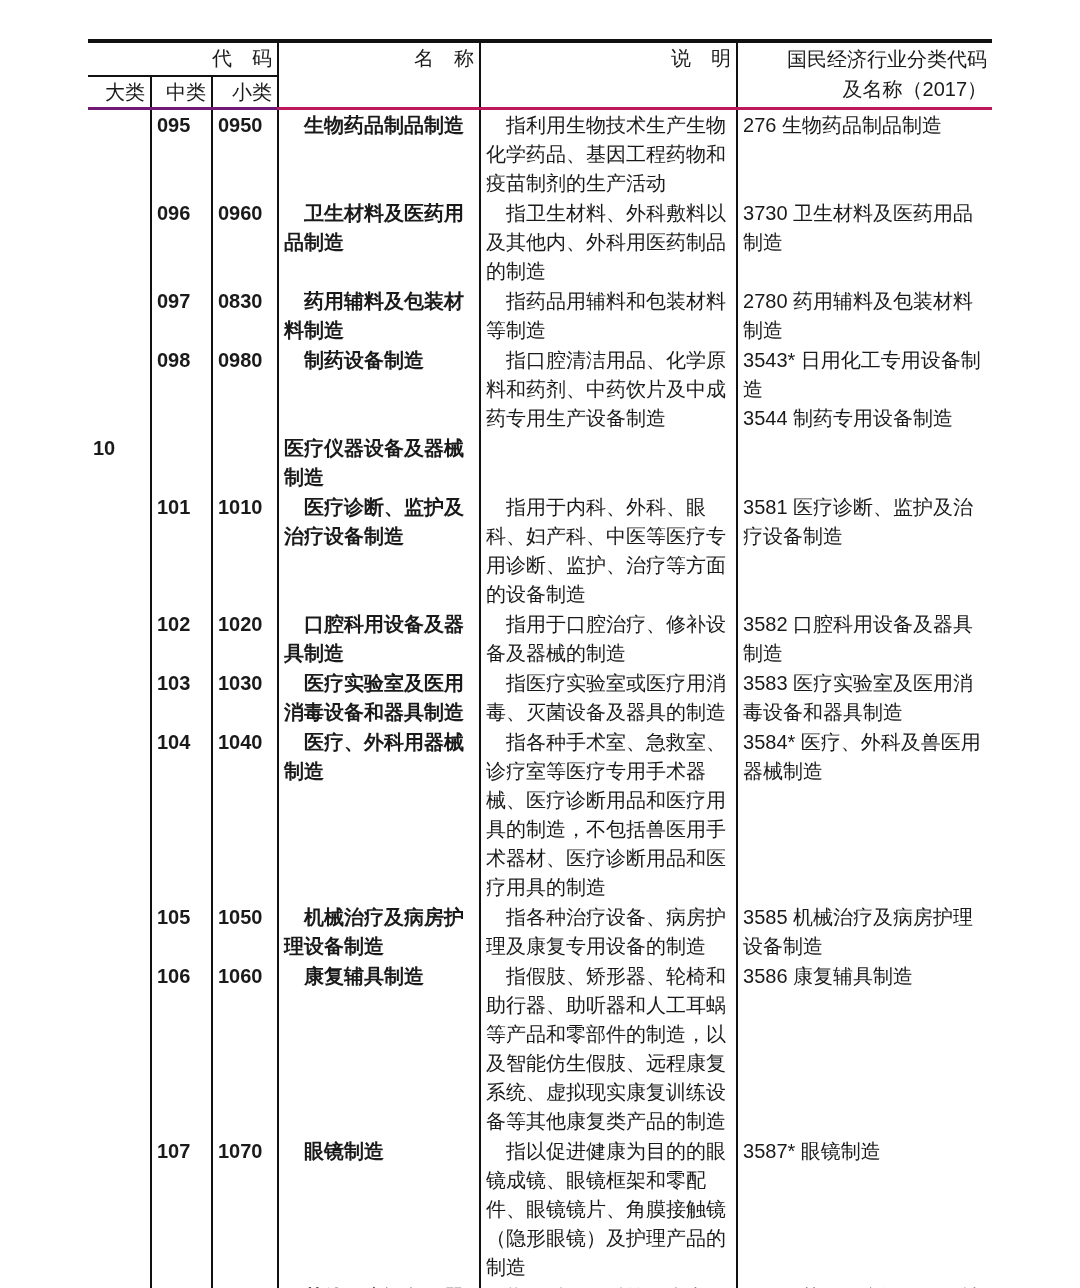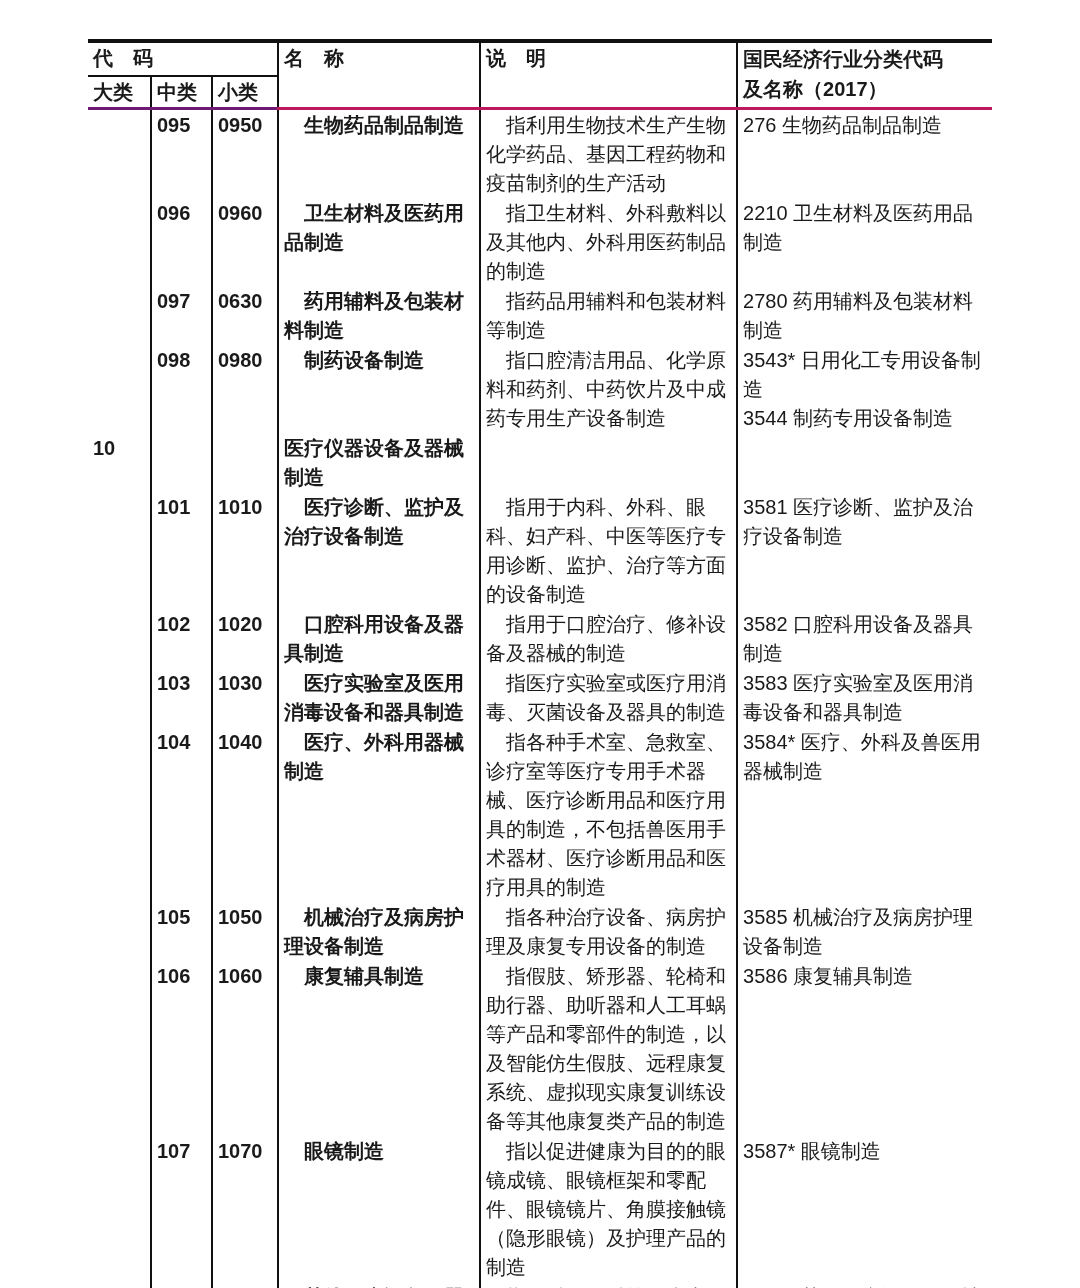--- a/index.html
+++ b/index.html
@@ -32,21 +32,21 @@
     vertical-align: top;
     font-size: 20px;
     line-height: 29px;
     overflow: hidden;
     word-break: break-all;
   }
   
   .vline { border-left: 2px solid #111; }
 
   
-  thead th { font-weight: bold; text-align: left; font-size: 21px; }
+  thead th { font-weight: normal; text-align: right; font-size: 21px; }
   th.th-code-group { border-bottom: 2px solid #111; height: 31px; }
   th.th-span { border-bottom: 3px solid #be185d; }
   tr.hdr2 th { border-bottom: 3px solid #701a75; height: 29px; }
   th.th-nec .nec-line { display: block; line-height: 30px; }
 
   
   td.c-dl, td.c-zl, td.c-xl { font-weight: bold; }
   td.c-name { font-weight: bold; text-indent: 1em; margin-left: 28px; }
   td.c-name.noindent { text-indent: 0; }
   td.c-desc { text-indent: 1em; }
@@ -94,27 +94,27 @@
             <div>276 生物药品制品制造</div>
           </td>
         </tr>
         <tr>
           <td class="c-dl"></td>
           <td class="c-zl vline">096</td>
           <td class="c-xl vline">0960</td>
           <td class="c-name vline">卫生材料及医药用品制造</td>
           <td class="c-desc vline">指卫生材料、外科敷料以及其他内、外科用医药制品的制造</td>
           <td class="c-nec vline">
-            <div>2210 卫生材料及医药用品制造</div>
+            <div>3730 卫生材料及医药用品制造</div>
           </td>
         </tr>
         <tr>
           <td class="c-dl"></td>
           <td class="c-zl vline">097</td>
-          <td class="c-xl vline">0630</td>
+          <td class="c-xl vline">0830</td>
           <td class="c-name vline">药用辅料及包装材料制造</td>
           <td class="c-desc vline">指药品用辅料和包装材料等制造</td>
           <td class="c-nec vline">
             <div>2780 药用辅料及包装材料制造</div>
           </td>
         </tr>
         <tr>
           <td class="c-dl"></td>
           <td class="c-zl vline">098</td>
           <td class="c-xl vline">0980</td>

